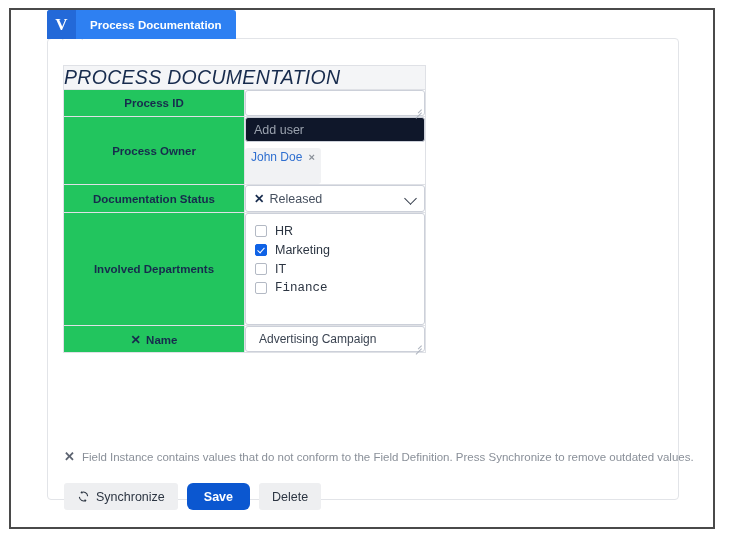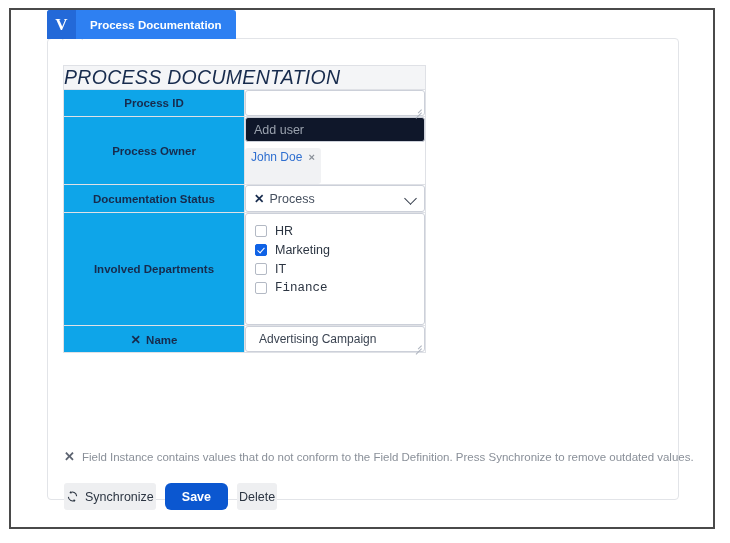--- a/index.html
+++ b/index.html
@@ -111,21 +111,21 @@
   }
   #form-title {
     font-family: "Liberation Sans", sans-serif;
     font-style: italic;
     font-size: 19.5px;
     font-weight: normal;
     color: #172b4d;
     letter-spacing: 0.3px;
   }
   .label-cell {
-    background: #0ea5e9;
+    background: #22c55e;
     width: 152px;
     text-align: center;
     font-size: 11.5px;
     font-weight: bold;
     color: #172b4d;
     padding: 10px 6px;
   }
   .field-cell {
     background: #ffffff;
     padding: 9px 10px 9px 8px;
@@ -300,21 +300,21 @@
     display: flex;
     align-items: center;
     gap: 9px;
   }
   .btn {
     height: 27px;
     border-radius: 3px;
     display: flex;
     align-items: center;
     justify-content: center;
-    padding: 0 2px;
+    padding: 0 13px;
     font-size: 12.5px;
     box-sizing: border-box;
     border: none;
     cursor: pointer;
   }
   .btn-secondary {
     background: #eeeff1;
     color: #2c3542;
   }
   .btn-primary {
@@ -377,21 +377,21 @@
           <span class="chip-x">×</span>
         </div>
       </td>
     </tr>
 
     <tr>
       <td class="label-cell">Documentation Status</td>
       <td class="field-cell">
         <div class="select-box">
           <span class="x-mark">✕</span>
-          <span>Process</span>
+          <span>Released</span>
           <span class="chevron"></span>
         </div>
       </td>
     </tr>
 
     <tr>
       <td class="label-cell">Involved Departments</td>
       <td class="field-cell">
         <div class="check-group">
           <div class="check-row">

